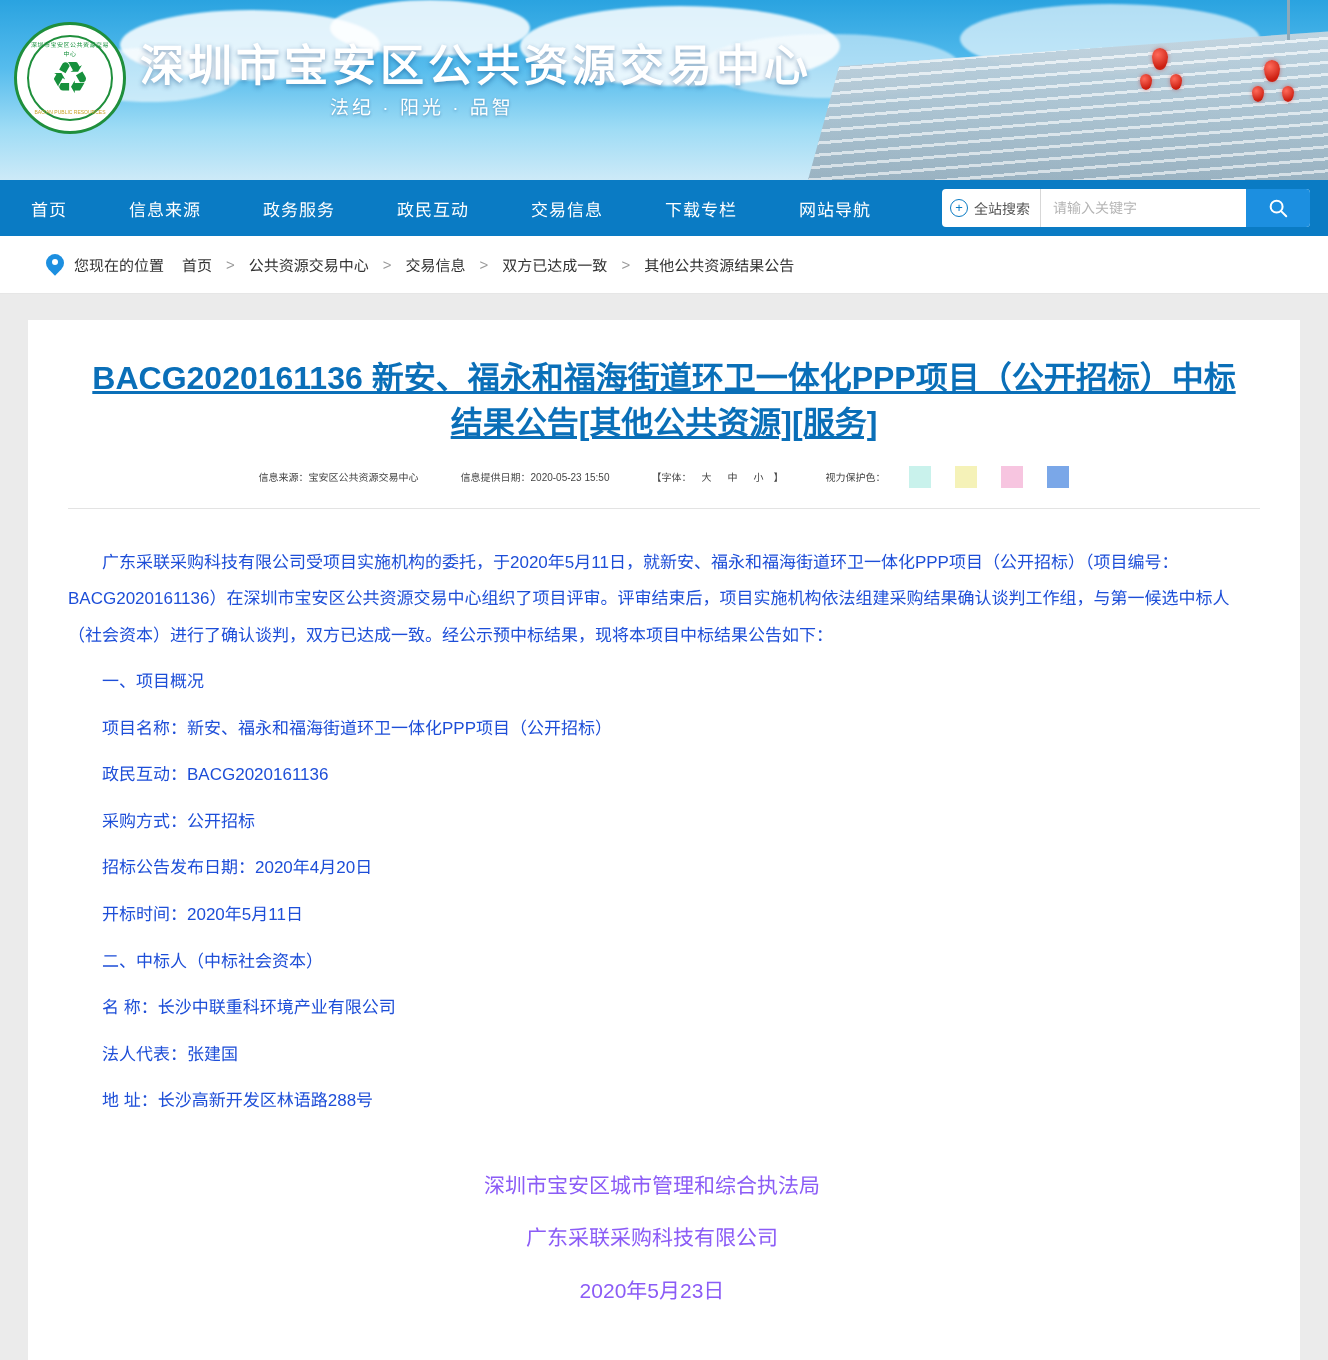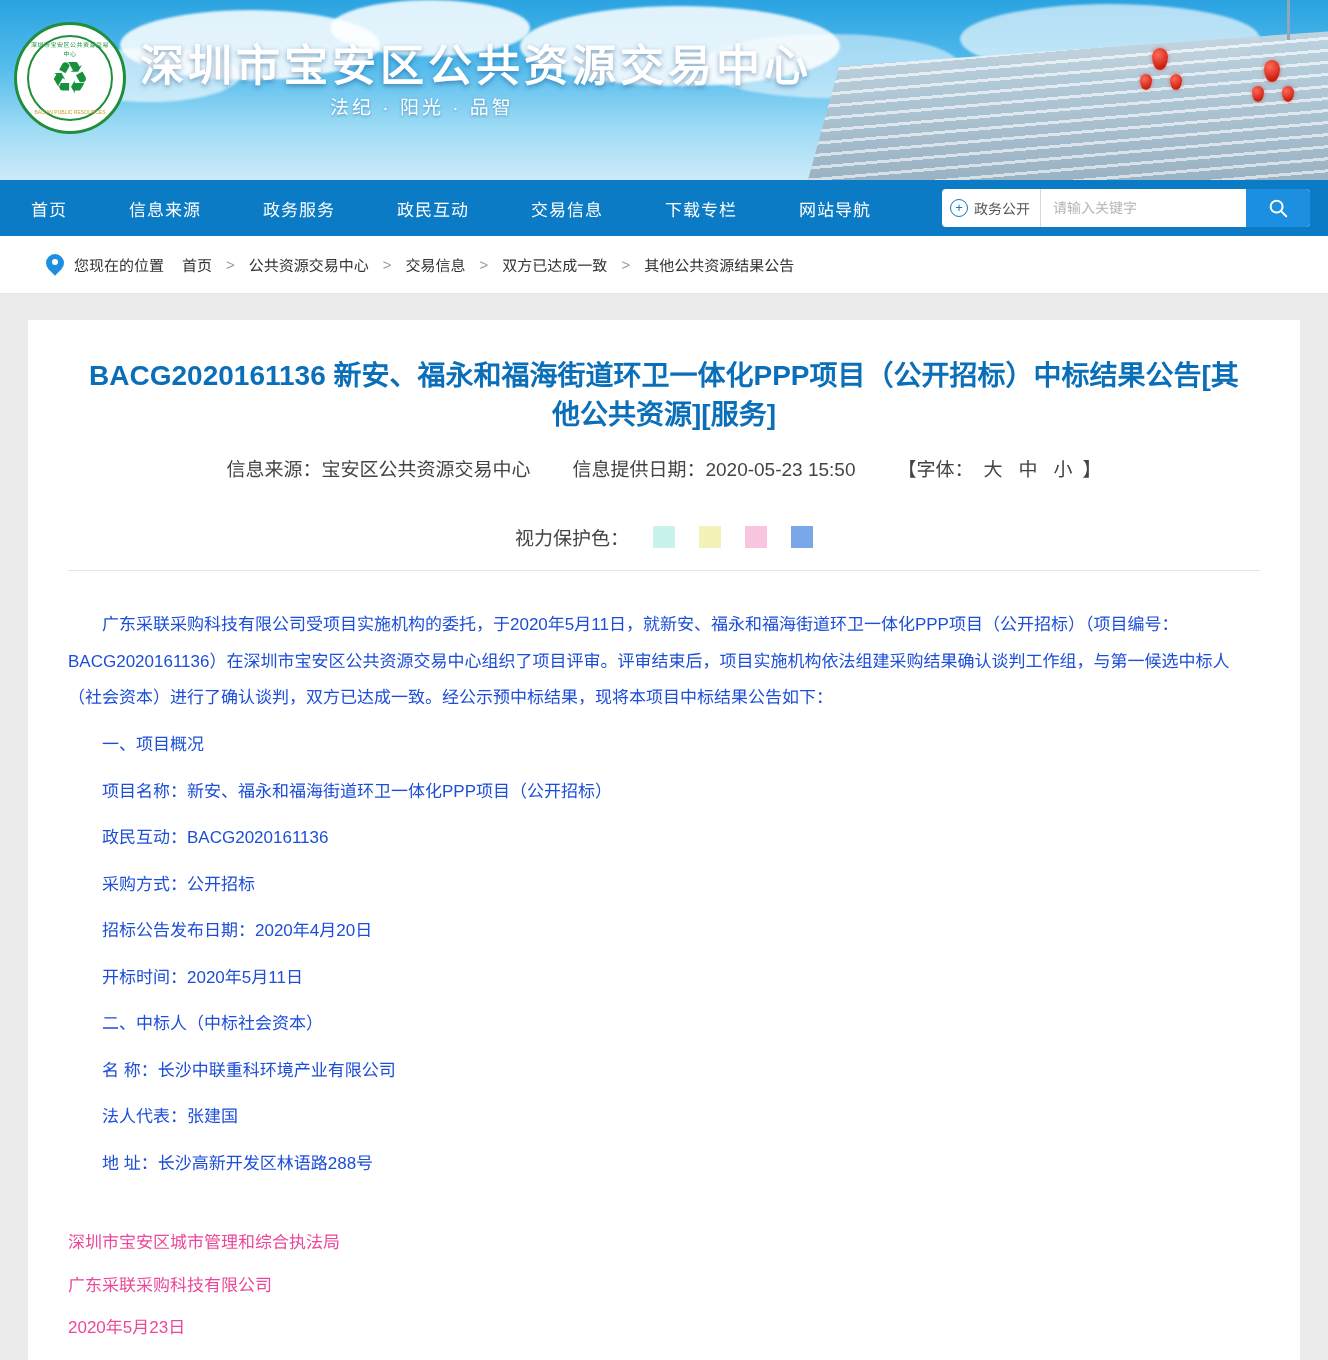--- a/index.html
+++ b/index.html
@@ -179,57 +179,58 @@
   .page {
     background: #ebebeb;
     padding: 26px 28px 0 28px;
     min-height: 1060px;
   }
   .card {
     background: #ffffff;
     padding: 30px 40px 60px 40px;
   }
   .doc-title {
-    font-size: 28px;
+    font-size: 32px;
     font-weight: bold;
     color: #0a6fb8;
     text-align: center;
     line-height: 1.4;
     padding: 6px 10px 20px 10px;
+    text-decoration: underline;
   }
   .meta-row {
     display: flex;
     align-items: center;
     justify-content: center;
     gap: 42px;
     padding-bottom: 20px;
     border-bottom: 1px solid #e3e3e3;
-    font-size: 19px;
+    font-size: 10px;
     color: #444;
     flex-wrap: wrap;
   }
   .meta-item { white-space: nowrap; }
   .font-sizes { display: flex; align-items: center; gap: 4px; }
   .fs-link { cursor: pointer; padding: 0 6px; }
   .eye-colors { display: flex; align-items: center; gap: 24px; }
   .swatch { width: 22px; height: 22px; cursor: pointer; display: inline-block; }
 
   .body-text {
     padding-top: 36px;
     font-size: 17px;
     line-height: 2.15;
     color: #1d4ed8;
   }
   .body-text p { margin-bottom: 10px; }
   .indent2 { text-indent: 2em; }
   .sign {
-    text-align: left;
-    font-size: 17px;
+    text-align: center;
+    font-size: 21px;
     line-height: 2.5;
-    color: #ec4899;
+    color: #8b5cf6;
     padding-top: 30px;
     padding-right: 24px;
   }
 </style>
 </head>
 <body>
 
 <div class="banner">
   <div class="cloud c1"></div>
   <div class="cloud c2"></div>
@@ -268,21 +269,21 @@
     <div class="nav-item">政务服务</div>
     <div class="nav-item">政民互动</div>
     <div class="nav-item">交易信息</div>
     <div class="nav-item">下载专栏</div>
     <div class="nav-item">网站导航</div>
   </div>
 
   <div class="search-box">
     <div class="search-scope">
       <span class="plus-circle">+</span>
-      <span>政务公开</span>
+      <span>全站搜索</span>
     </div>
     <input class="search-input" type="text" placeholder="请输入关键字" style="">
     <div class="search-btn">
       <svg width="22" height="22" viewBox="0 0 24 24" fill="none" stroke-width="2.2">
         <circle cx="10.5" cy="10.5" r="6.5"></circle>
         <line x1="15.4" y1="15.4" x2="21" y2="21" stroke-linecap="round"></line>
       </svg>
     </div>
   </div>
 </div>

